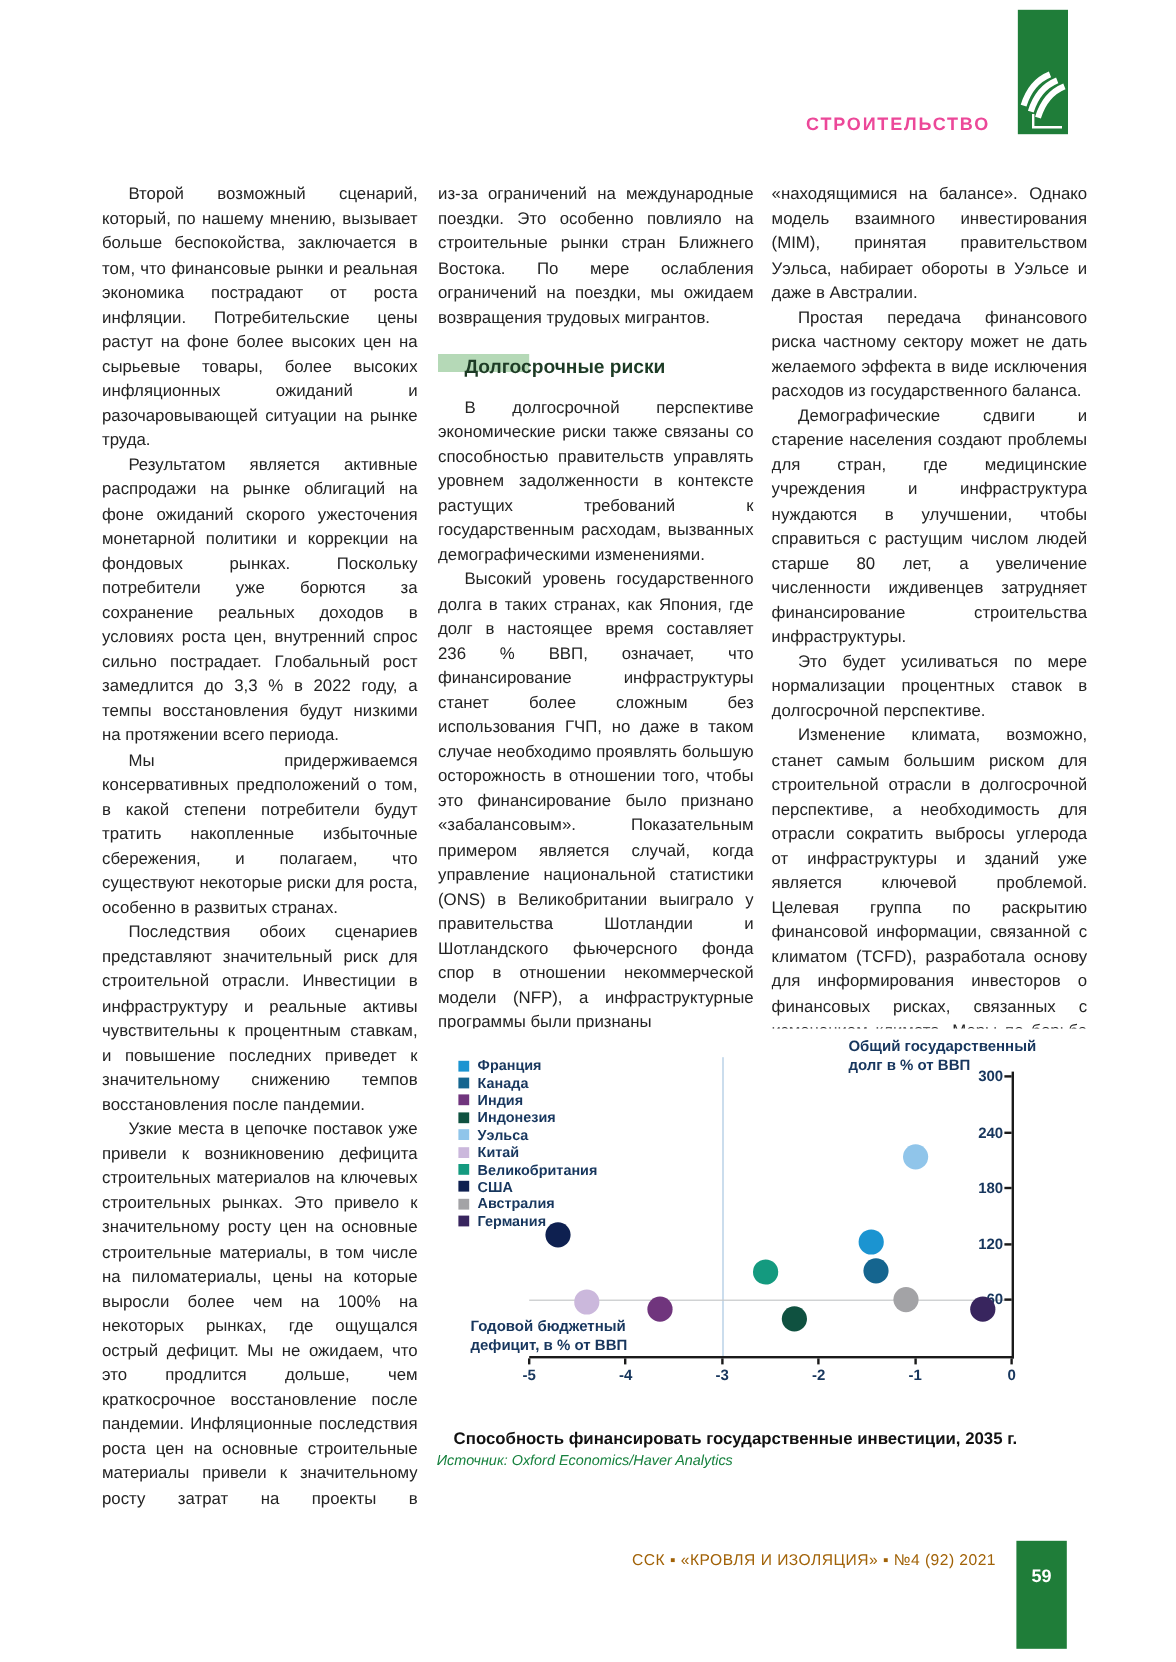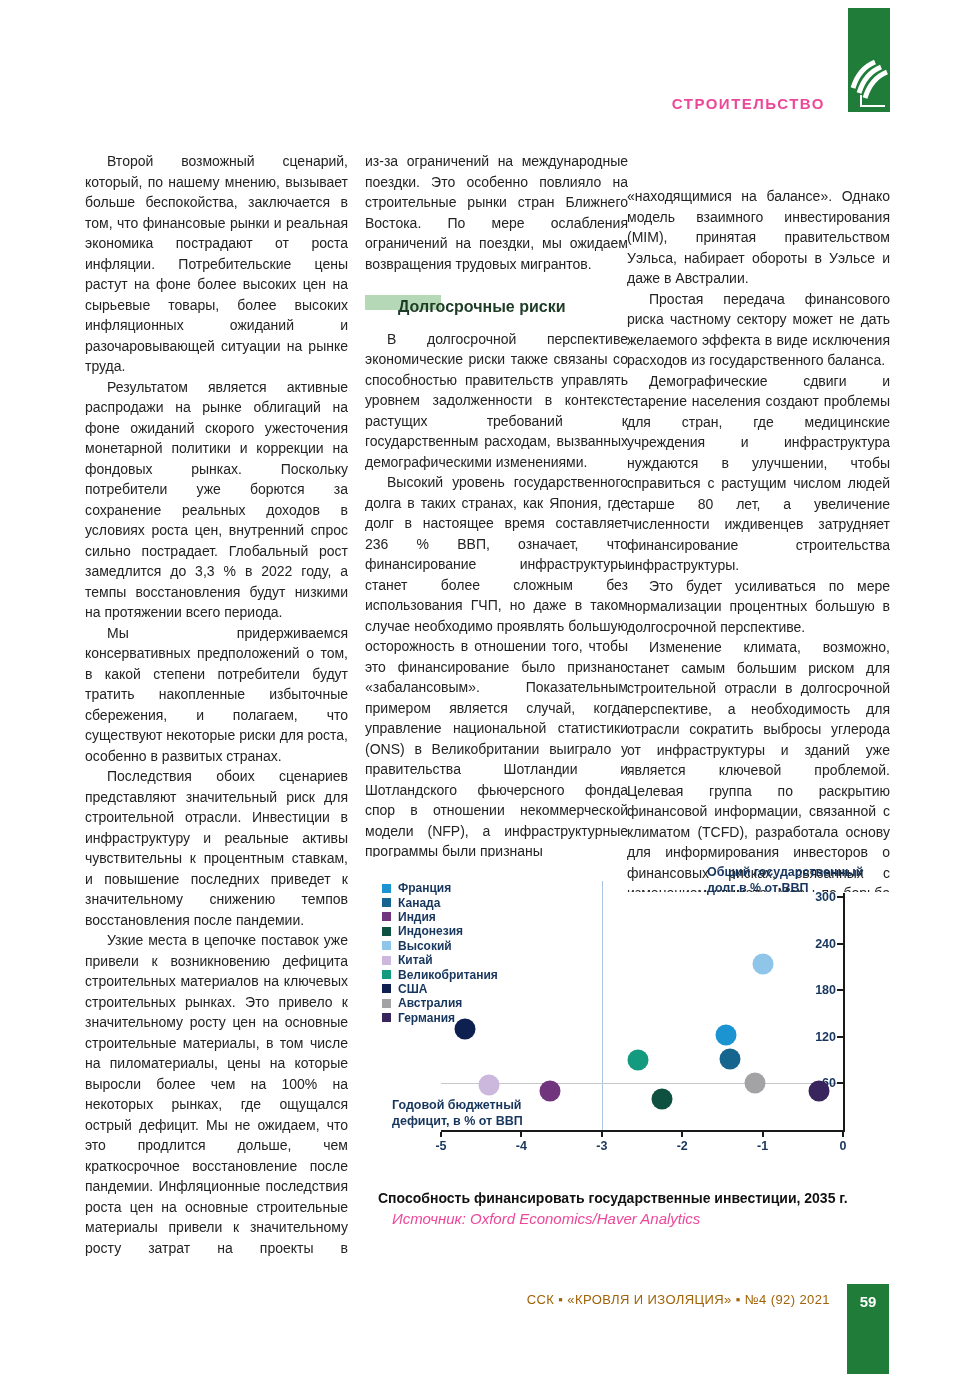--- a/index.html
+++ b/index.html
@@ -9,28 +9,28 @@
   
   .section-label{position:absolute;top:95px;right:155px;font-size:15px;font-weight:bold;
         letter-spacing:1.5px;color:#ec4899;}
   .logo-box{position:absolute;left:848px;top:8px;width:42px;height:104px;}
 
   
   .col{position:absolute;top:151px;width:263px;font-size:14px;line-height:20.5px;
        color:#232323;text-align:justify;overflow:hidden;}
   #col1{left:85px;height:1110px;}
   #col2{left:365px;height:706px;}
-  #col3{left:627px;height:706px;margin-top:35px;}
+  #col3{left:643px;height:706px;}
   .col p{margin:0;text-indent:22px;}
   .col p.cont{text-indent:0;}
 
   .subhead{position:relative;margin:23px 0 11px 0;font-size:16px;font-weight:bold;
            color:#1d3b25;text-indent:0;}
   .subhead .hl{position:absolute;left:0;top:-2px;width:76px;height:15px;background:#b5d9b7;}
-  .subhead .sh-text{position:relative;padding-left:33px;margin-top:48px;}
+  .subhead .sh-text{position:relative;padding-left:22px;margin-top:48px;}
 
   
   .chart{position:absolute;left:378px;top:865px;width:530px;height:305px;color:#17365d;}
   .plot{position:absolute;left:0;top:0;width:530px;height:305px;}
   .axis{position:absolute;background:#1a1a1a;}
   .yaxis{left:465px;top:28px;width:2px;height:239px;}
   .xaxis{left:63px;top:265px;width:404px;height:2px;}
   .refline-v{position:absolute;width:1px;background:#a9c7e2;}
   .refline-h{position:absolute;height:1px;background:#c5c7c9;}
   .ytick{position:absolute;width:6px;height:2px;background:#1a1a1a;}
@@ -43,26 +43,26 @@
   .lrow{display:flex;align-items:center;height:14.4px;}
   .lsw{width:9px;height:9px;margin-right:7px;flex:none;}
   .ltx{font-size:12px;font-weight:bold;color:#17365d;white-space:nowrap;}
   .ytitle{position:absolute;left:329px;top:0;width:165px;font-size:12.5px;font-weight:bold;
           line-height:15.5px;}
   .xtitle{position:absolute;left:14px;top:233px;width:165px;font-size:12.5px;font-weight:bold;
           line-height:15.5px;}
 
   
   .figcap{position:absolute;left:378px;top:1190px;width:530px;font-size:14px;font-weight:bold;color:#111;}
-  .figsrc{position:absolute;left:392px;top:1210px;width:530px;font-size:15px;font-style:italic;color:#ec4899;}
+  .figsrc{position:absolute;left:364px;top:1210px;width:530px;font-size:12px;font-style:italic;color:#15803d;}
 
   
   .footer-line{position:absolute;top:1292px;right:150px;font-size:13px;color:#a16207;letter-spacing:.4px;}
   .page-number-box{position:absolute;left:847px;top:1284px;width:42px;height:90px;background:#1f7d39;
-        color:#fff;font-weight:bold;font-size:15px;text-align:center;padding-top:9px;box-sizing:border-box;}
+        color:#fff;font-weight:bold;font-size:15px;text-align:center;padding-top:21px;box-sizing:border-box;}
 </style>
 </head>
 <body>
 
 <div class="page">
 
   <div class="section-label">СТРОИТЕЛЬСТВО</div>
   <div class="logo-box">
     <svg width="42" height="104" viewBox="0 0 42 104">
       <rect x="0" y="0" width="42" height="104" fill="#1f7d39"></rect>
@@ -89,21 +89,21 @@
       <span class="sh-text">Долгосрочные риски</span>
     </div>
     <p>В долгосрочной перспективе экономические риски также связаны со способностью правительств управлять уровнем задолженности в контексте растущих требований к государственным расходам, вызванных демографическими изменениями.</p>
     <p>Высокий уровень государственного долга в таких странах, как Япония, где долг в настоящее время составляет 236 % ВВП, означает, что финансирование инфраструктуры станет более сложным без использования ГЧП, но даже в таком случае необходимо проявлять большую осторожность в отношении того, чтобы это финансирование было признано «забалансовым». Показательным примером является случай, когда управление национальной статистики (ONS) в Великобритании выиграло у правительства Шотландии и Шотландского фьючерсного фонда спор в отношении некоммерческой модели (NFP), а инфраструктурные программы были признаны</p>
   </div>
 
   <div class="col" id="col3">
     <p class="cont">«находящимися на балансе». Однако модель взаимного инвестирования (MIM), принятая правительством Уэльса, набирает обороты в Уэльсе и даже в Австралии.</p>
     <p>Простая передача финансового риска частному сектору может не дать желаемого эффекта в виде исключения расходов из государственного баланса.</p>
     <p>Демографические сдвиги и старение населения создают проблемы для стран, где медицинские учреждения и инфраструктура нуждаются в улучшении, чтобы справиться с растущим числом людей старше 80 лет, а увеличение численности иждивенцев затрудняет финансирование строительства инфраструктуры.</p>
-    <p>Это будет усиливаться по мере нормализации процентных большую в долгосрочной перспективе.</p>
+    <p>Это будет усиливаться по мере нормализации процентных ставок в долгосрочной перспективе.</p>
     <p>Изменение климата, возможно, станет самым большим риском для строительной отрасли в долгосрочной перспективе, а необходимость для отрасли сократить выбросы углерода от инфраструктуры и зданий уже является ключевой проблемой. Целевая группа по раскрытию финансовой информации, связанной с климатом (TCFD), разработала основу для информирования инвесторов о финансовых рисках, связанных с изменением климата. Меры по борьбе с изменением климата станут еще более жесткими, а промышленность (стройиндустрия;</p>
   </div>
 
   <div class="chart">
     <div class="ytitle">Общий государственный долг в % от ВВП</div>
     <div class="xtitle">Годовой бюджетный дефицит, в % от ВВП</div>
     <div class="plot">
       <div class="refline-v" style="left: 223.8px; top: 16px; height: 249px;"></div>
       <div class="refline-h" style="top: 218.4px; left: 63px; width: 402px;"></div>
       <div class="axis yaxis"></div>
@@ -153,21 +153,21 @@
         <div class="lrow">
           <span class="lsw" style="background: rgb(112, 53, 125);"></span>
           <span class="ltx">Индия</span>
         </div>
         <div class="lrow">
           <span class="lsw" style="background: rgb(15, 81, 64);"></span>
           <span class="ltx">Индонезия</span>
         </div>
         <div class="lrow">
           <span class="lsw" style="background: rgb(144, 197, 234);"></span>
-          <span class="ltx">Высокий</span>
+          <span class="ltx">Уэльса</span>
         </div>
         <div class="lrow">
           <span class="lsw" style="background: rgb(203, 184, 220);"></span>
           <span class="ltx">Китай</span>
         </div>
         <div class="lrow">
           <span class="lsw" style="background: rgb(20, 154, 127);"></span>
           <span class="ltx">Великобритания</span>
         </div>
         <div class="lrow">

